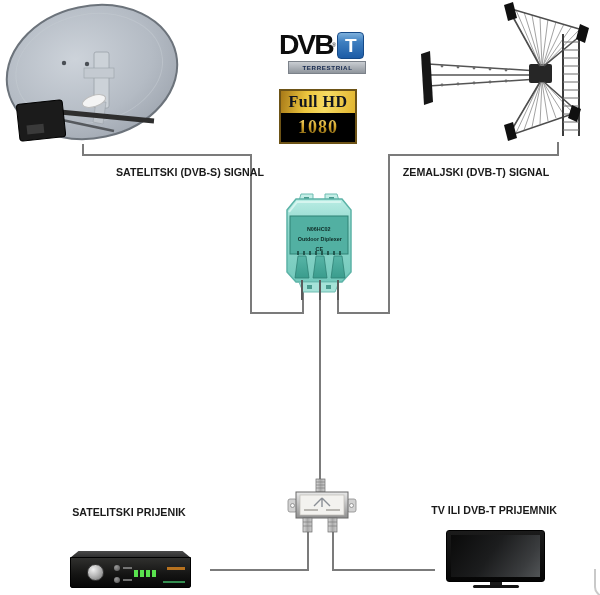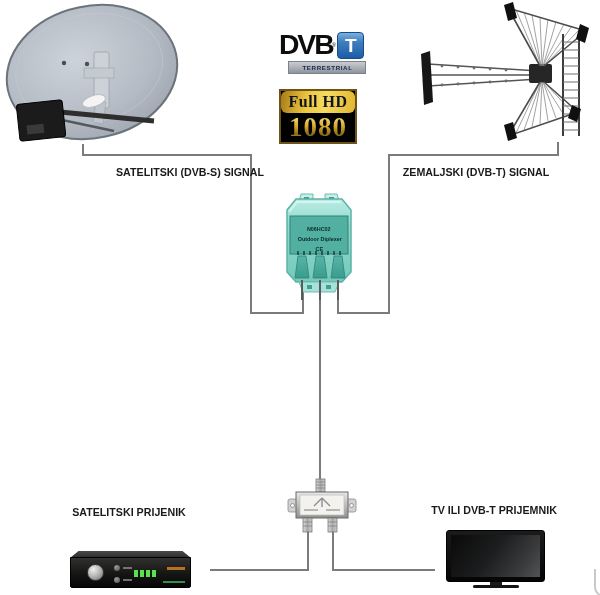--- a/index.html
+++ b/index.html
@@ -43,29 +43,28 @@
   }
 
   
   #fullhd-logo{
     left:279px;top:89px;width:78px;height:55px;
     border:2px solid #6d5316;background:#000;box-sizing:border-box;
   }
   .fullhd-top{
     height:22px;display:flex;align-items:center;justify-content:center;
     background:linear-gradient(100deg,#a87a18 0%,#edc63e 35%,#f6da62 60%,#e2b52f 100%);
-    border-radius:6px;
   }
   .fullhd-top span{
     font-family:"Liberation Serif",serif;font-weight:bold;font-size:16px;
     color:#10141f;letter-spacing:.5px;
   }
   .fullhd-bottom{height:29px;display:flex;align-items:center;justify-content:center;background:#000;}
   .fullhd-bottom span{
-    font-family:"Liberation Serif",serif;font-weight:bold;font-size:27px;line-height:27px;
+    font-family:"Liberation Serif",serif;font-weight:bold;font-size:18px;line-height:27px;
     background:linear-gradient(180deg,#f8e387 5%,#d8a92c 45%,#8a6914 75%,#e7c860 100%);
     -webkit-background-clip:text;background-clip:text;color:transparent;
     letter-spacing:1px;
   }
 
   
   #diplexer-text{left:283px;top:192px;width:72px;height:110px;pointer-events:none;}
   .dip-line{
     position:absolute;left:0;width:72px;text-align:center;
     font-weight:bold;color:#0e2b26;white-space:nowrap;

